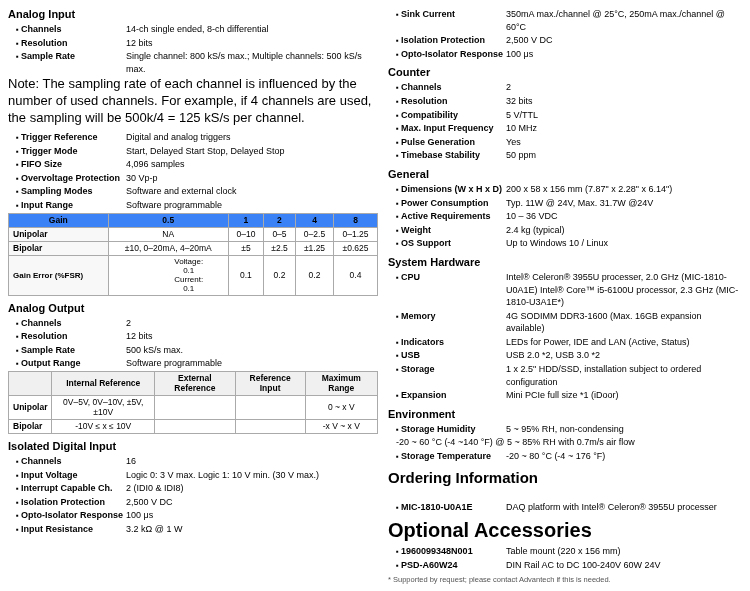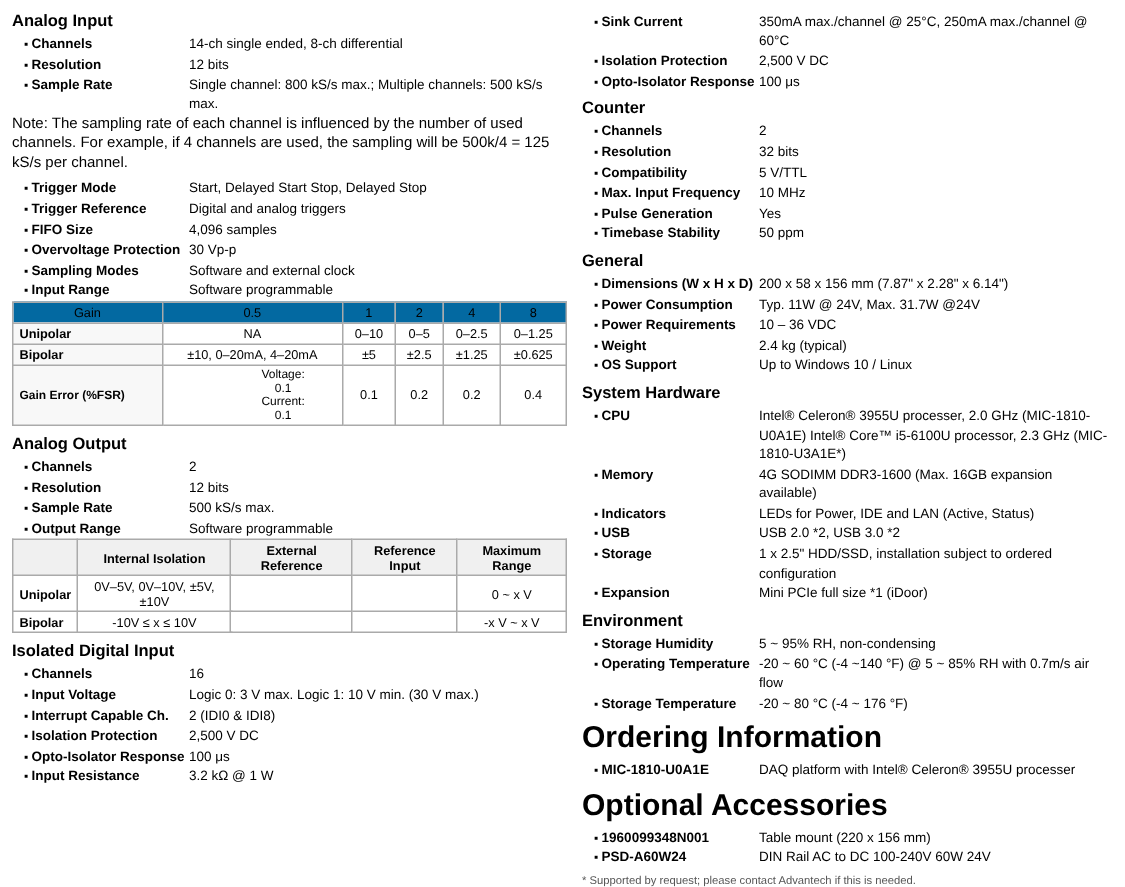--- a/index.html
+++ b/index.html
@@ -45,48 +45,48 @@
     ul.spec-list li .label {
       font-weight: bold;
       min-width: 110px;
       flex-shrink: 0;
     }
     ul.spec-list li .label::before {
       content: "▪ ";
       font-size: 8px;
     }
     .note-text {
-      font-size: 10px;
+      font-size: 13px;
       margin-bottom: 4px;
       line-height: 1.3;
     }
     table.spec-table {
       border-collapse: collapse;
       width: 100%;
       margin-bottom: 4px;
       font-size: 8.5px;
     }
     table.spec-table th, table.spec-table td {
       border: 1px solid #aaa;
       padding: 1.5px 4px;
       text-align: center;
     }
     table.spec-table th {
-      background: #0369a1;
-      font-weight: normal;
+      background: #3b82f6;
+      font-weight: bold;
     }
     table.spec-table td.row-label {
       text-align: left;
       font-weight: bold;
       background: #f8f8f8;
     }
     .ordering-title {
-      font-size: 20px;
-      font-weight: bold;
-      margin-bottom: 3px;
+      font-size: 15px;
+      font-weight: bold;
+      margin-bottom: 15px;
       margin-top: 6px;
     }
     .optional-title {
       font-size: 20px;
       font-weight: bold;
       margin-bottom: 3px;
       margin-top: 6px;
     }
     .ordering-note {
       font-size: 7.5px;
@@ -133,26 +133,26 @@
       <li>
         <span class="label">Sample Rate</span>
         <span>Single channel: 800 kS/s max.; Multiple channels: 500 kS/s max.</span>
       </li>
     </ul>
 
     <p class="note-text">Note: The sampling rate of each channel is influenced by the number of used channels. For example, if 4 channels are used, the sampling will be 500k/4 = 125 kS/s per channel.</p>
 
     <ul class="spec-list">
       <li>
+        <span class="label">Trigger Reference</span>
+        <span>Digital and analog triggers</span>
+      </li>
+      <li>
         <span class="label">Trigger Mode</span>
         <span>Start, Delayed Start Stop, Delayed Stop</span>
-      </li>
-      <li>
-        <span class="label">Trigger Reference</span>
-        <span>Digital and analog triggers</span>
       </li>
       <li>
         <span class="label">FIFO Size</span>
         <span>4,096 samples</span>
       </li>
       <li>
         <span class="label">Overvoltage Protection</span>
         <span>30 Vp-p</span>
       </li>
       <li>
@@ -221,21 +221,21 @@
       <li>
         <span class="label">Output Range</span>
         <span>Software programmable</span>
       </li>
     </ul>
 
     <table class="output-range-table">
       <thead>
         <tr>
           <th></th>
-          <th colspan="2">Internal Isolation</th>
+          <th colspan="2">Internal Reference</th>
           <th>External Reference</th>
           <th>Reference Input</th>
           <th>Maximum Range</th>
         </tr>
       </thead>
       <tbody>
         <tr>
           <td class="row-label">Unipolar</td>
           <td colspan="2">0V–5V, 0V–10V, ±5V, ±10V</td>
           <td></td>
@@ -331,21 +331,21 @@
     <ul class="spec-list">
       <li>
         <span class="label">Dimensions (W x H x D)</span>
         <span>200 x 58 x 156 mm (7.87" x 2.28" x 6.14")</span>
       </li>
       <li>
         <span class="label">Power Consumption</span>
         <span>Typ. 11W @ 24V, Max. 31.7W @24V</span>
       </li>
       <li>
-        <span class="label">Power Requirements</span>
+        <span class="label">Active Requirements</span>
         <span>10 – 36 VDC</span>
       </li>
       <li>
         <span class="label">Weight</span>
         <span>2.4 kg (typical)</span>
       </li>
       <li>
         <span class="label">OS Support</span>
         <span>Up to Windows 10 / Linux</span>
       </li>
@@ -379,21 +379,20 @@
       </li>
     </ul>
 
     <div class="section-title">Environment</div>
     <ul class="spec-list">
       <li>
         <span class="label">Storage Humidity</span>
         <span>5 ~ 95% RH, non-condensing</span>
       </li>
       <li>
-        <span class="label">Operating Temperature</span>
         <span>-20 ~ 60 °C (-4 ~140 °F) @ 5 ~ 85% RH with 0.7m/s air flow</span>
       </li>
       <li>
         <span class="label">Storage Temperature</span>
         <span>-20 ~ 80 °C (-4 ~ 176 °F)</span>
       </li>
     </ul>
 
     <div class="ordering-title">Ordering Information</div>
     <ul class="spec-list">

